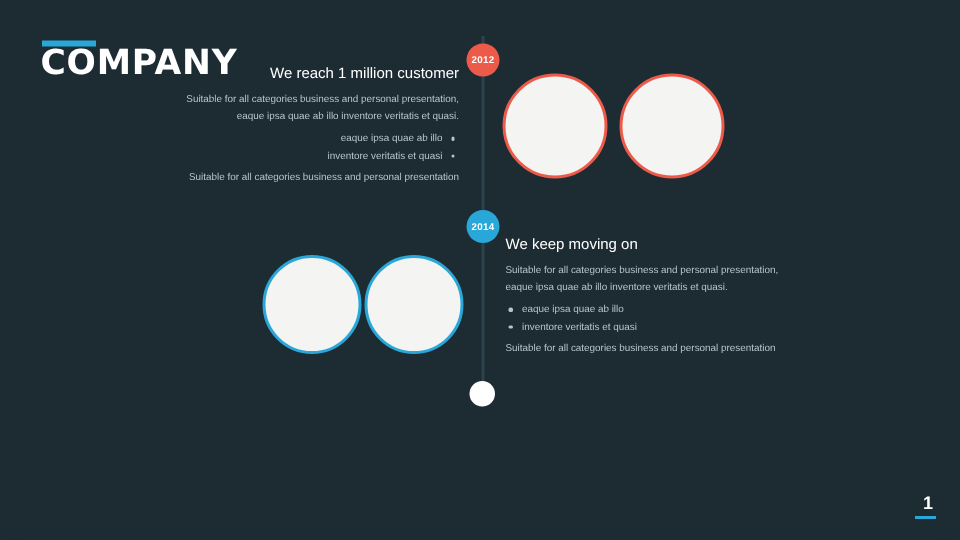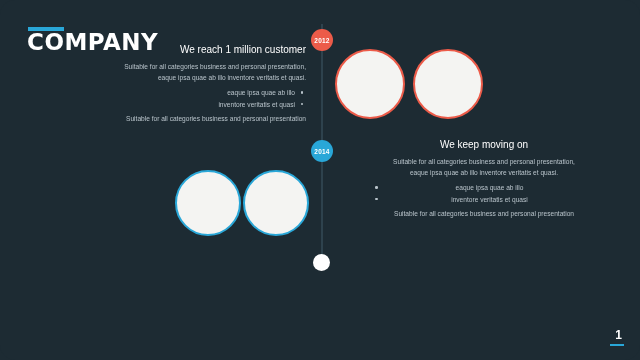--- a/index.html
+++ b/index.html
@@ -94,24 +94,23 @@
   .block-top {
     position: absolute;
     left: 98px;
     top: 44px;
     width: 208px;
     text-align: right;
   }
   .block-bottom {
     position: absolute;
     left: 337px;
-    top: 139px;
+    top: 158px;
     width: 222px;
-    text-align: center;
-    margin-left: 36px;
+    text-align: left;
   }
   .block-heading {
     color: #ffffff;
     font-size: 10px;
     font-weight: normal;
     margin: 0 0 7px 0;
   }
   .block-line {
     color: #b9c4cb;
     font-size: 6.6px;

